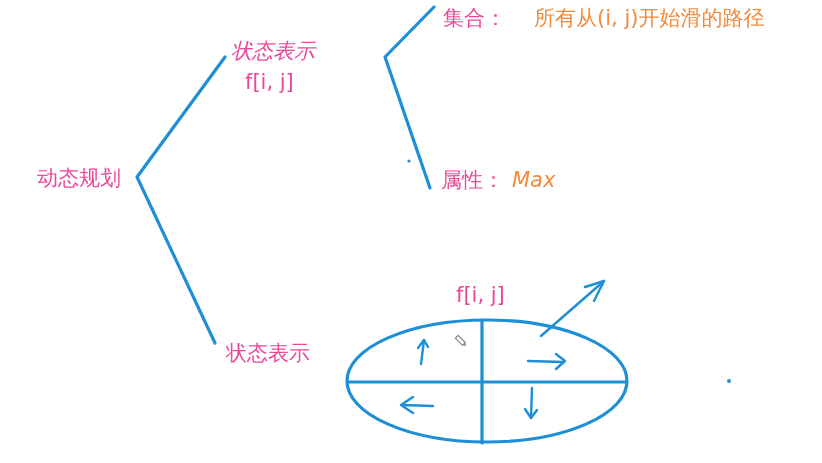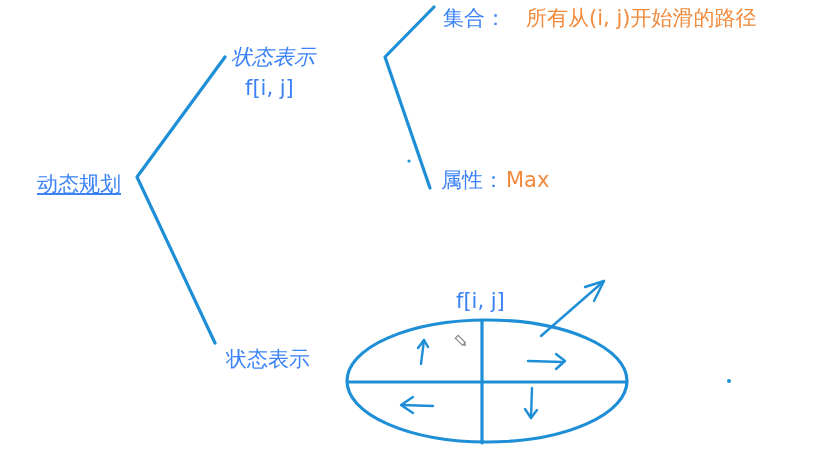--- a/index.html
+++ b/index.html
@@ -1,19 +1,19 @@
 <!DOCTYPE html>
 <html><head>
   <meta charset="utf-8">
   <style>
     html, body { margin: 0; padding: 0; background: #ffffff; }
     body { width: 822px; height: 463px; position: relative; overflow: hidden;
            font-family: "DejaVu Sans", sans-serif; }
     .lbl { position: absolute; white-space: nowrap; font-size: 21px; line-height: 1; }
-    .blue { color: #3b82f6; margin-top: 6px; }
+    .blue { color: #ec4899; }
     .orange { color: #f28a3c; }
     svg.draw { position: absolute; left: 0; top: 0; }
   </style>
 </head>
 <body>
 
 <svg class="draw" width="822" height="463" viewBox="0 0 822 463">
   <g fill="none" stroke="#1e8fd6" stroke-width="3.2" stroke-linecap="round" stroke-linejoin="round">
 
     <polyline points="225,57 137,177 215,343"></polyline>
@@ -54,27 +54,27 @@
 
   <g transform="translate(461,341) rotate(-45)">
     <rect x="-2" y="-6" width="4" height="10" fill="#ffffff" stroke="#888888" stroke-width="1.2"></rect>
     <path d="M-2,4 L0,7 L2,4 Z" fill="#888888"></path>
   </g>
 
   <circle cx="409" cy="161" r="1.6" fill="#1e8fd6"></circle>
   <circle cx="729" cy="381" r="2" fill="#1e8fd6"></circle>
 </svg>
 
-<div class="lbl blue" style="left:37px; top:168px;text-decoration:underline;">动态规划</div>
+<div class="lbl blue" style="left:37px; top:168px;">动态规划</div>
 
 <div class="lbl blue" style="left:231px; top:41px;font-style:italic;">状态表示</div>
 <div class="lbl blue" style="left:245px; top:72px;">f[i, j]</div>
 
 <div class="lbl" style="left:443px; top:8px;">
-  <span class="blue">集合：</span><span class="orange" style="margin-left:20px;">所有从(i, j)开始滑的路径</span>
+  <span class="blue">集合：</span><span class="orange" style="margin-left:28px;">所有从(i, j)开始滑的路径</span>
 </div>
 
 <div class="lbl" style="left:441px; top:170px;">
-  <span class="blue">属性：</span><span class="orange" style="margin-left:2px;">Max</span>
+  <span class="blue">属性：</span><span class="orange" style="margin-left:8px;font-style:italic;">Max</span>
 </div>
 
 <div class="lbl blue" style="left:226px; top:343px;">状态表示</div>
 <div class="lbl blue" style="left:456px; top:285px;">f[i, j]</div>
 
 </body></html>

